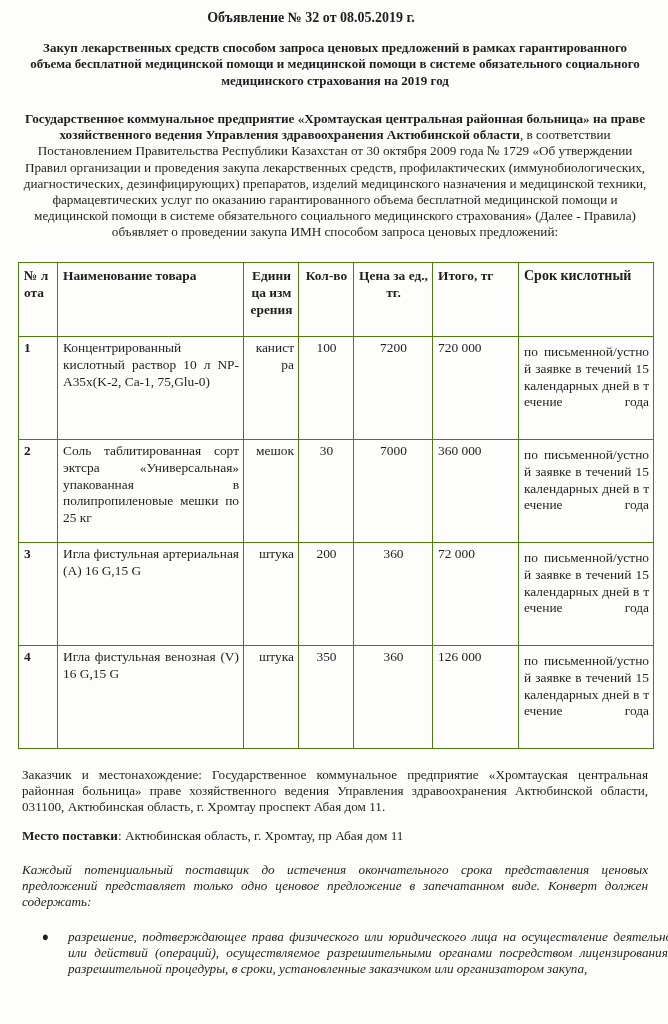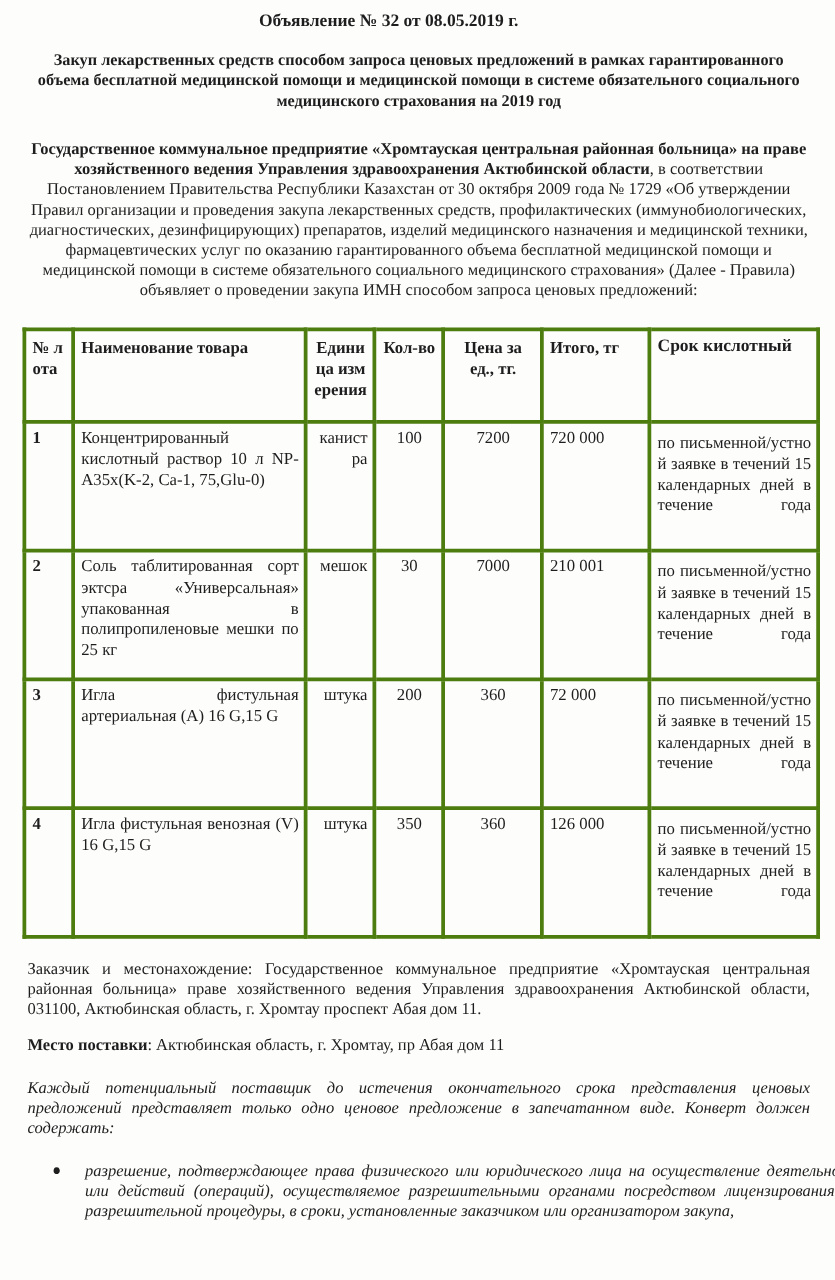--- a/index.html
+++ b/index.html
@@ -19,21 +19,21 @@
     .intro { top: 111px; left: 22px; width: 626px; font-size: 13.2px; line-height: 16.2px; }
     .intro b { font-weight: bold; }
 
     table.lots {
       position: absolute; top: 262px; left: 18px;
       width: 635px; border-collapse: collapse;
       table-layout: fixed;
       font-size: 13.4px; line-height: 16.8px;
     }
     table.lots th, table.lots td {
-      border: 3px solid #4d7c0f;
+      border: 1px solid #4d7c0f;
       vertical-align: top;
       padding: 3px 4px 2px 5px;
     }
     table.lots th { font-weight: bold; text-align: left; padding-top: 5px; }
     table.lots th.c { text-align: center; }
     table.lots td.num { font-weight: bold; }
     table.lots td.name { text-align: justify; text-align-last: left; }
     table.lots td.unit { text-align: right; }
     table.lots td.qty, table.lots td.price { text-align: center; }
     table.lots td.total { text-align: left; }
@@ -89,21 +89,21 @@
       <td class="price">7200</td>
       <td class="total">720 000</td>
       <td class="term" style="word-break:break-all;">по письменной/устной заявке в течений 15 календарных дней в течение года</td>
     </tr>
     <tr style="height:103px">
       <td class="num">2</td>
       <td class="name">Соль таблитированная сорт эктсра «Универсальная» упакованная в полипропиленовые мешки по 25 кг</td>
       <td class="unit">мешок</td>
       <td class="qty">30</td>
       <td class="price">7000</td>
-      <td class="total">210 001</td>
+      <td class="total">360 000</td>
       <td class="term" style="word-break:break-all;">по письменной/устной заявке в течений 15 календарных дней в течение года</td>
     </tr>
     <tr style="height:103px">
       <td class="num">3</td>
       <td class="name">Игла фистульная артериальная (А) 16 G,15 G</td>
       <td class="unit">штука</td>
       <td class="qty">200</td>
       <td class="price">360</td>
       <td class="total">72 000</td>
       <td class="term" style="word-break:break-all;">по письменной/устной заявке в течений 15 календарных дней в течение года</td>

